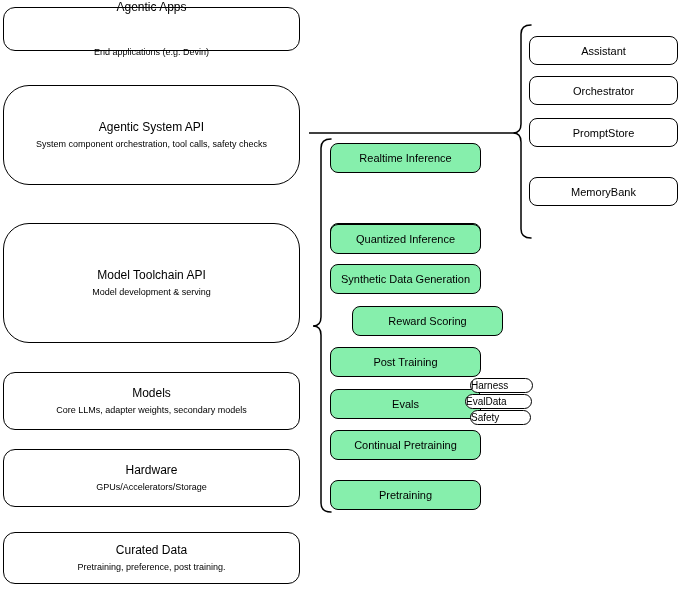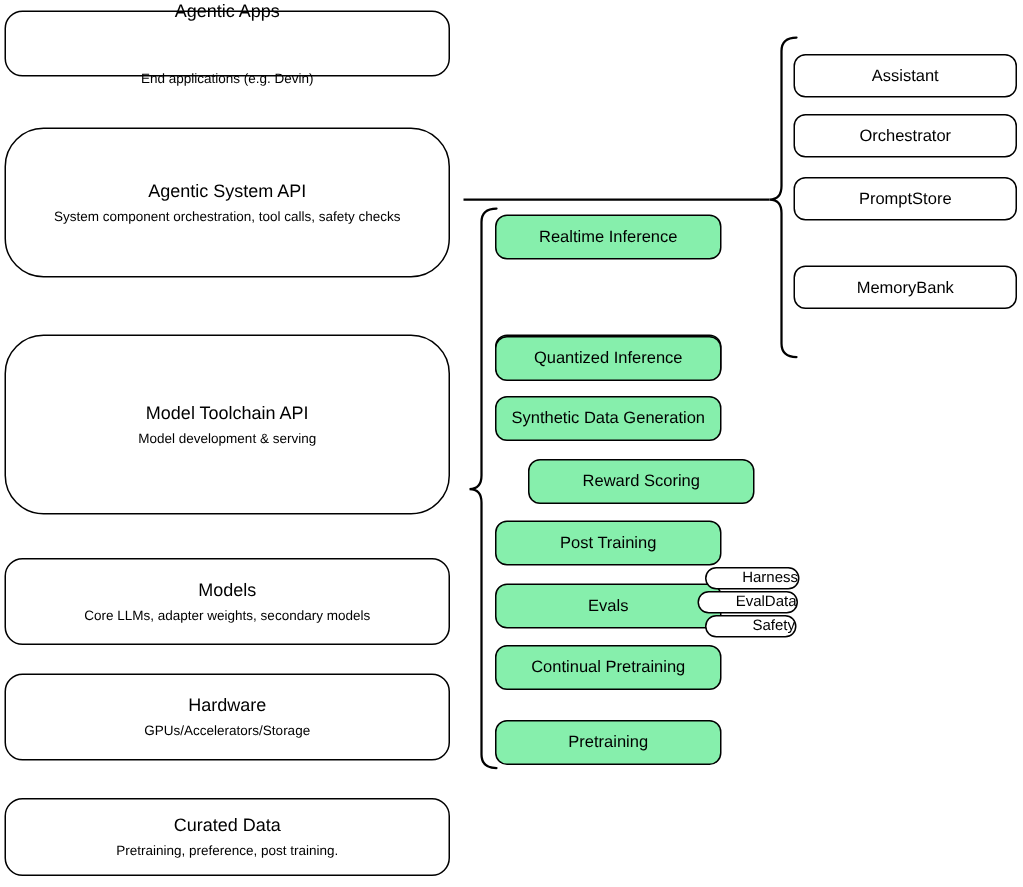--- a/index.html
+++ b/index.html
@@ -82,21 +82,21 @@
   }
   .pill {
     position: absolute;
     height: 15px;
     box-sizing: border-box;
     border: 1.5px solid #000000;
     border-radius: 999px;
     background: #ffffff;
     display: flex;
     align-items: center;
-    justify-content: flex-end;
+    justify-content: flex-start;
     font-size: 10px;
     line-height: 10px;
     white-space: nowrap;
     z-index: 3;
   }
 </style>
 </head>
 <body>
 
 <div class="canvas">

